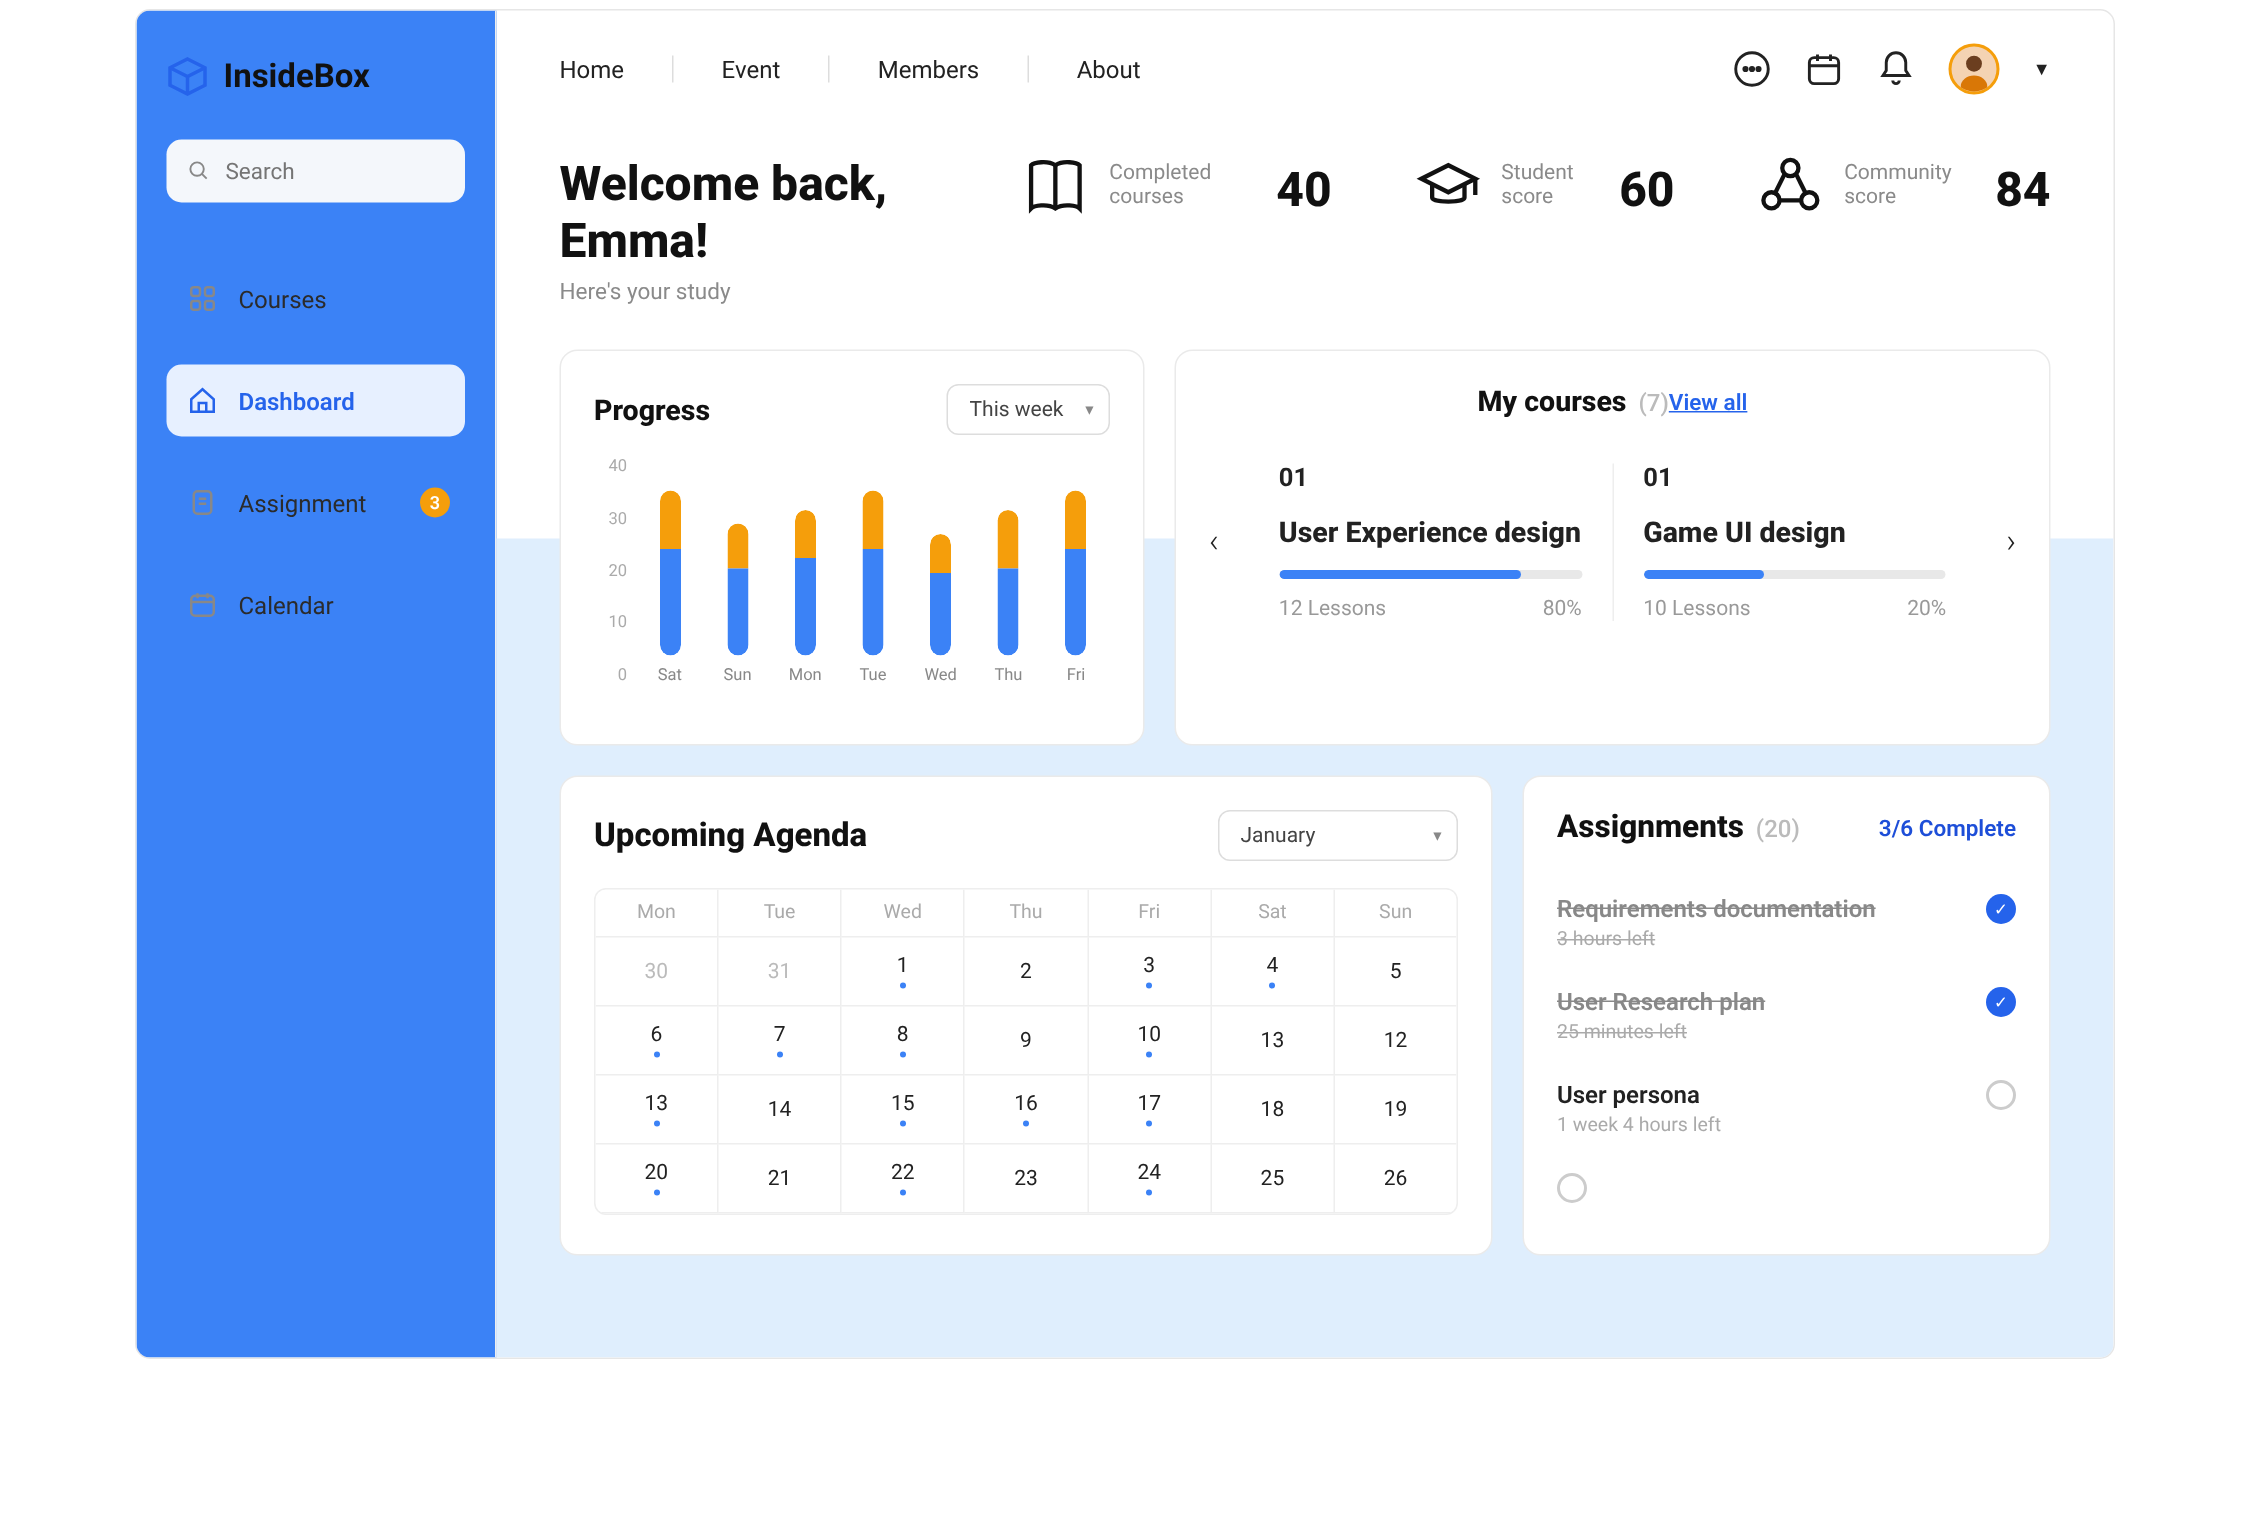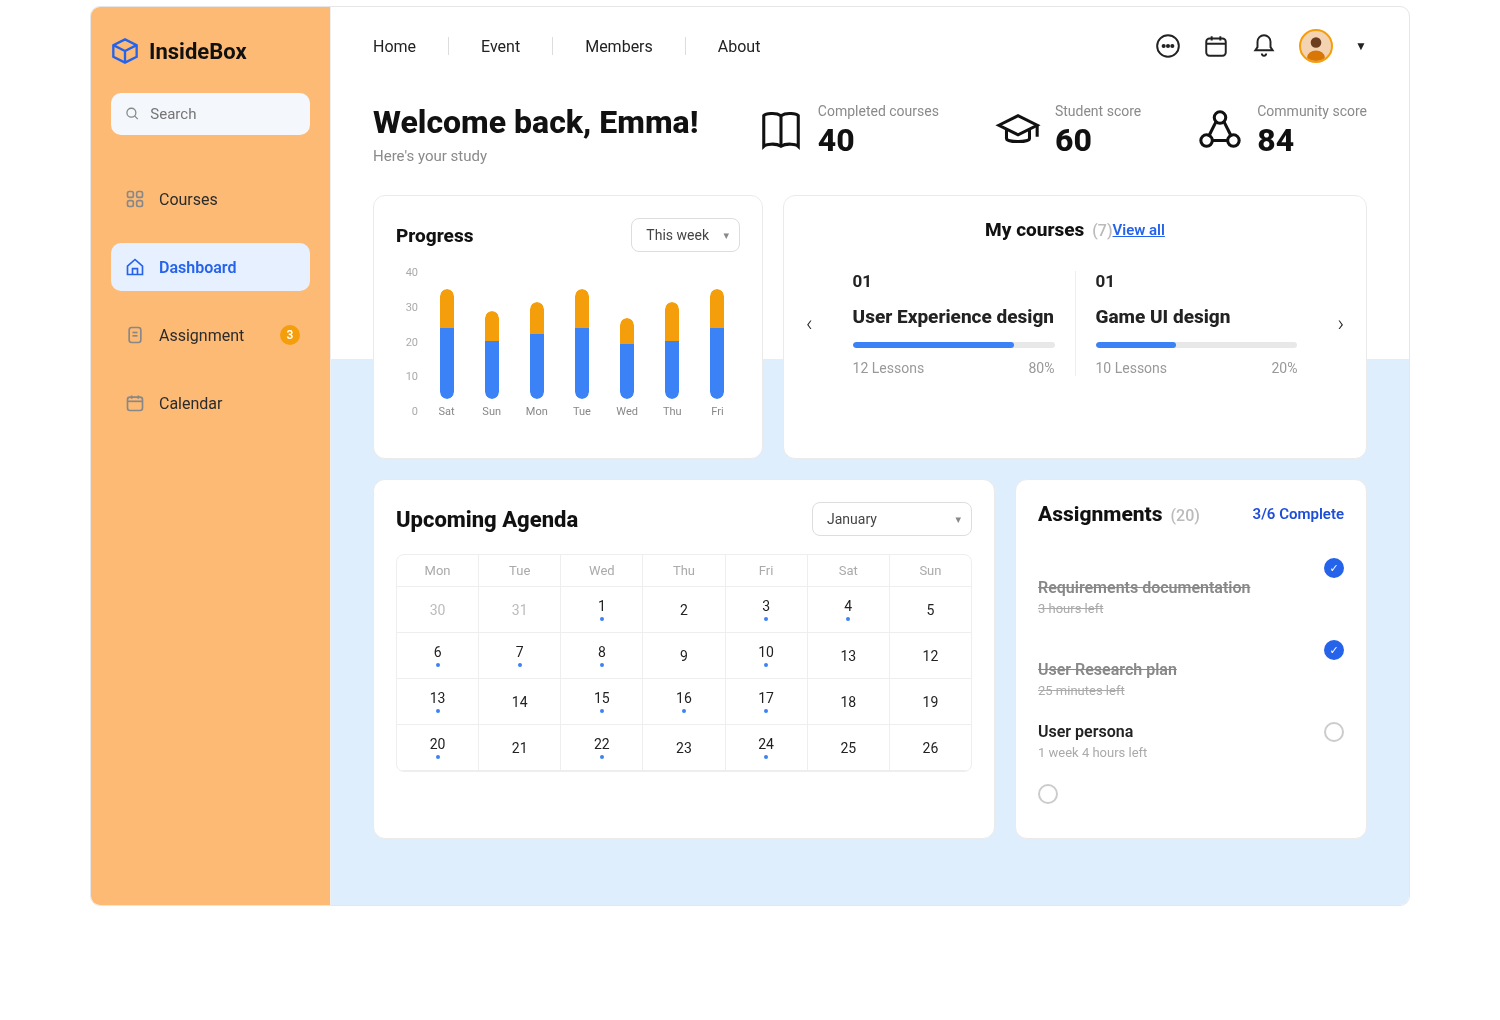--- a/index.html
+++ b/index.html
@@ -1,18 +1,18 @@
 <!DOCTYPE html>
 <html><head>
 <meta charset="utf-8">
 <style>
 * { box-sizing: border-box; margin: 0; padding: 0; font-family: -apple-system, BlinkMacSystemFont, 'Segoe UI', Roboto, sans-serif; }
 body { background: #fff; color: #222; }
 .app { display: flex; width: 1320px; height: 900px; border: 1px solid #e6e6e6; border-radius: 10px; overflow: hidden; margin: 6px auto; position: relative; }
-.sidebar { width: 240px; border-right: 1px solid #eee; padding: 30px 20px; background: #fdba74; }
+.sidebar { width: 240px; border-right: 1px solid #eee; padding: 30px 20px; background: #3b82f6; }
 .logo { display: flex; align-items: center; gap: 10px; margin-bottom: 28px; }
 .logo-icon { width: 28px; height: 28px; }
 .logo-text { font-size: 22px; font-weight: 700; color: #111; }
 .search { display: flex; align-items: center; gap: 10px; background: #f4f7fb; border-radius: 10px; padding: 12px 14px; margin-bottom: 40px; }
 .search input { border: none; background: transparent; outline: none; font-size: 15px; color: #555; width: 100%; }
 .nav-item { display: flex; align-items: center; gap: 14px; padding: 14px 14px; border-radius: 10px; font-size: 16px; color: #2b2b2b; margin-bottom: 20px; cursor: pointer; position: relative; }
 .nav-item.active { background: #e7f0ff; color: #2563eb; font-weight: 600; }
 .nav-icon { width: 20px; height: 20px; }
 .badge { position: absolute; right: 10px; width: 20px; height: 20px; background: #f59e0b; border-radius: 50%; color: #fff; font-size: 12px; display: flex; align-items: center; justify-content: center; font-weight: 600; }
 .main { flex: 1; display: flex; flex-direction: column; position: relative; }
@@ -25,21 +25,21 @@
 .avatar { width: 34px; height: 34px; border-radius: 50%; background: #f4d3b3; border: 2px solid #f59e0b; cursor: pointer; display: flex; align-items: center; justify-content: center; overflow: hidden; }
 .chev-down { font-size: 12px; cursor: pointer; }
 .content { padding: 30px 42px; position: relative; }
 .bg-blue { position: absolute; left: 0; right: 0; top: 352px; bottom: 0; background: #dfeefd; z-index: 0; }
 .hero { display: flex; justify-content: space-between; align-items: flex-start; margin-bottom: 30px; position: relative; z-index: 1; }
 .hero-left h1 { font-size: 32px; font-weight: 800; color: #111; margin-bottom: 6px; }
 .hero-left p { color: #8a8a8a; font-size: 15px; }
 .stats { display: flex; gap: 56px; }
 .stat { display: flex; gap: 14px; align-items: center; }
 .stat-icon { width: 46px; height: 46px; }
-.stat-text { display: flex; flex-direction: column; }
+.stat-text { display: flex; flex-direction: row; }
 .stat-label { color: #8a8a8a; font-size: 14px; margin-bottom: 2px; }
 .stat-value { font-size: 32px; font-weight: 800; color: #111; }
 .row1 { display: flex; gap: 20px; position: relative; z-index: 1; margin-bottom: 20px; }
 .card { background: #fff; border: 1px solid #eaeaea; border-radius: 12px; padding: 22px; }
 .progress-card { width: 390px; }
 .card-head { display: flex; justify-content: space-between; align-items: center; margin-bottom: 14px; }
 .card-title { font-size: 19px; font-weight: 800; color: #111; }
 .select { border: 1px solid #ddd; border-radius: 8px; padding: 8px 30px 8px 14px; font-size: 14px; color: #444; cursor: pointer; position: relative; background: #fff; }
 .select::after { content: '▾'; position: absolute; right: 10px; top: 50%; transform: translateY(-50%); color: #888; font-size: 11px; }
 .chart { display: flex; gap: 6px; height: 170px; }
@@ -73,21 +73,21 @@
 .cal-cell:last-child { border-right: none; }
 .cal-head .cal-cell { color: #aaa; font-size: 13px; min-height: 30px; }
 .cal-cell.faded { color: #bbb; }
 .cal-dot { width: 4px; height: 4px; background: #3b82f6; border-radius: 50%; margin-top: 3px; }
 .assign-card { width: 352px; }
 .assign-head { display: flex; justify-content: space-between; align-items: center; margin-bottom: 20px; }
 .assign-complete { color: #1d4ed8; font-size: 15px; font-weight: 600; }
 .assign-item { display: flex; justify-content: space-between; align-items: flex-start; padding: 12px 0; }
 .assign-left { flex: 1; }
 .assign-title { font-size: 16px; font-weight: 600; margin-bottom: 4px; }
-.assign-title.done { text-decoration: line-through; color: #888; margin-top: 20px; }
+.assign-title.done { text-decoration: line-through; color: #888; }
 .assign-meta { font-size: 13px; color: #aaa; }
 .assign-meta.done { text-decoration: line-through; }
 .assign-check { width: 20px; height: 20px; border-radius: 50%; display: flex; align-items: center; justify-content: center; font-size: 11px; cursor: pointer; }
 .assign-check.done { background: #2563eb; color: #fff; }
 .assign-check.pending { border: 2px solid #ccc; }
 </style>
 </head>
 <body>
 
 <div class="app">

